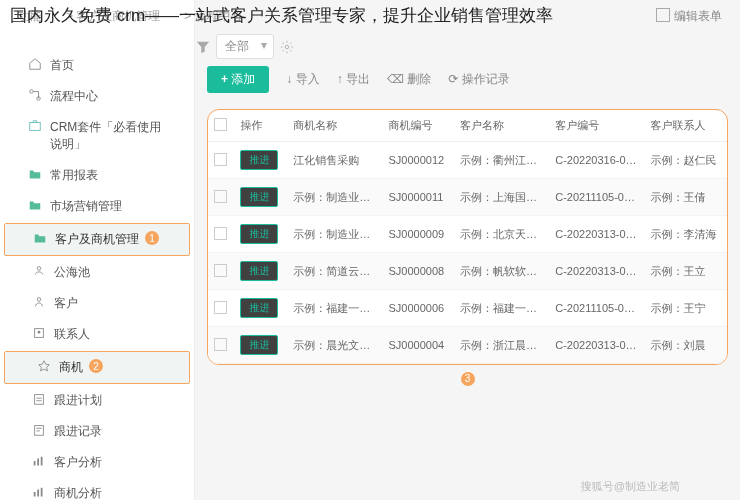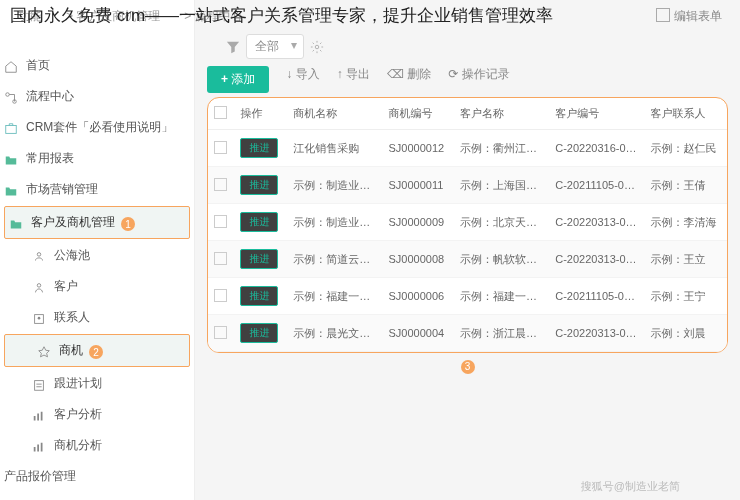--- a/index.html
+++ b/index.html
@@ -2,33 +2,33 @@
 <html><head>
 <meta charset="utf-8">
 <style>
 *{box-sizing:border-box;margin:0;padding:0;font-family:"Microsoft YaHei",sans-serif}
 body{background:#f5f5f5;font-size:12px;color:#333;width:740px;height:500px;overflow:hidden}
 .hdr{position:absolute;top:0;left:0;right:0;font-size:17px;font-weight:400;color:#222;padding:5px 10px;z-index:10;line-height:1.3}
 .top-bc{position:absolute;top:8px;left:18px;color:#999;font-size:12px;z-index:5}
 .top-bc span{margin-right:24px}
 .edit-form{position:absolute;top:8px;right:18px;color:#888;font-size:12px;z-index:5}
 .edit-form::before{content:"";display:inline-block;width:12px;height:12px;border:1px solid #aaa;margin-right:4px;vertical-align:-2px}
-.filter{position:absolute;top:34px;left:226px;display:flex;align-items:center;gap:6px;z-index:5}
+.filter{position:absolute;top:34px;left:196px;display:flex;align-items:center;gap:6px;z-index:5}
 .filter-sel{border:1px solid #ddd;padding:3px 24px 3px 8px;border-radius:3px;color:#888;font-size:12px;background:#fff;position:relative}
 .filter-sel::after{content:"▾";position:absolute;right:6px;color:#aaa}
 .gear{width:14px;height:14px;color:#aaa}
 .layout{display:flex;height:500px}
 .sidebar{width:195px;background:#fff;border-right:1px solid #eee;padding-top:50px;overflow:hidden}
-.sb-item{display:flex;align-items:flex-end;padding:7px 4px;color:#555;cursor:pointer;font-size:12px}
+.sb-item{display:flex;align-items:flex-start;padding:7px 28px;color:#555;cursor:pointer;font-size:12px}
 .sb-item.sub{padding-left:32px}
 .sb-item.active{background:#f0f5f3;color:#333;border:1.5px solid #f7a55e;border-radius:2px;margin:1px 4px}
 .sb-item .ico{width:14px;height:14px;margin-right:8px;flex-shrink:0}
 .badge{width:14px;height:14px;border-radius:50%;background:#f7a55e;color:#fff;font-size:10px;display:inline-flex;align-items:center;justify-content:center;margin-left:6px}
 .main{flex:1;padding:66px 12px 0;overflow:hidden}
-.toolbar{display:flex;align-items:flex-start;gap:14px;margin-bottom:4px;font-size:12px}
+.toolbar{display:flex;align-items:center;gap:14px;margin-bottom:16px;font-size:12px}
 .btn-add{background:#1abc9c;color:#fff;padding:5px 14px;border-radius:3px;border:none;cursor:pointer;font-size:12px}
 .btn-add::before{content:"+ ";font-weight:bold}
 .tb-link{color:#888;cursor:pointer}
 .tb-link::before{content:"";display:inline-block;margin-right:3px}
 .table-wrap{border:1.5px solid #f7a55e;border-radius:12px;background:#fff;overflow:hidden}
 table{width:100%;border-collapse:collapse;font-size:11px}
 th{text-align:left;padding:8px 6px;color:#666;font-weight:normal;border-bottom:1px solid #eee;white-space:nowrap}
 td{padding:8px 6px;border-bottom:1px solid #f3f3f3;color:#666;white-space:nowrap;overflow:hidden;text-overflow:ellipsis;max-width:90px}
 tr:nth-child(even) td{background:#fafafa}
 .chk{width:13px;height:13px;border:1px solid #ccc;display:inline-block}
@@ -134,20 +134,27 @@
       </div>
       <div class="sb-item sub">
         <svg class="ico" viewBox="0 0 16 16">
           <rect x="3" y="3" width="10" height="11" fill="none" stroke="#888"></rect>
           <path d="M5 7h6M5 10h6" stroke="#888"></path>
         </svg>
         <span>跟进计划</span>
       </div>
       <div class="sb-item sub">
         <svg class="ico" viewBox="0 0 16 16">
+          <rect x="3" y="3" width="10" height="11" fill="none" stroke="#888"></rect>
+          <path d="M5 6h6M5 9h4" stroke="#888"></path>
+        </svg>
+        <span>跟进记录</span>
+      </div>
+      <div class="sb-item sub">
+        <svg class="ico" viewBox="0 0 16 16">
           <path d="M3 13V8M7 13V5M11 13V3" stroke="#888" stroke-width="2"></path>
         </svg>
         <span>客户分析</span>
       </div>
       <div class="sb-item sub">
         <svg class="ico" viewBox="0 0 16 16">
           <path d="M3 13V8M7 13V5M11 13V3" stroke="#888" stroke-width="2"></path>
         </svg>
         <span>商机分析</span>
       </div>

